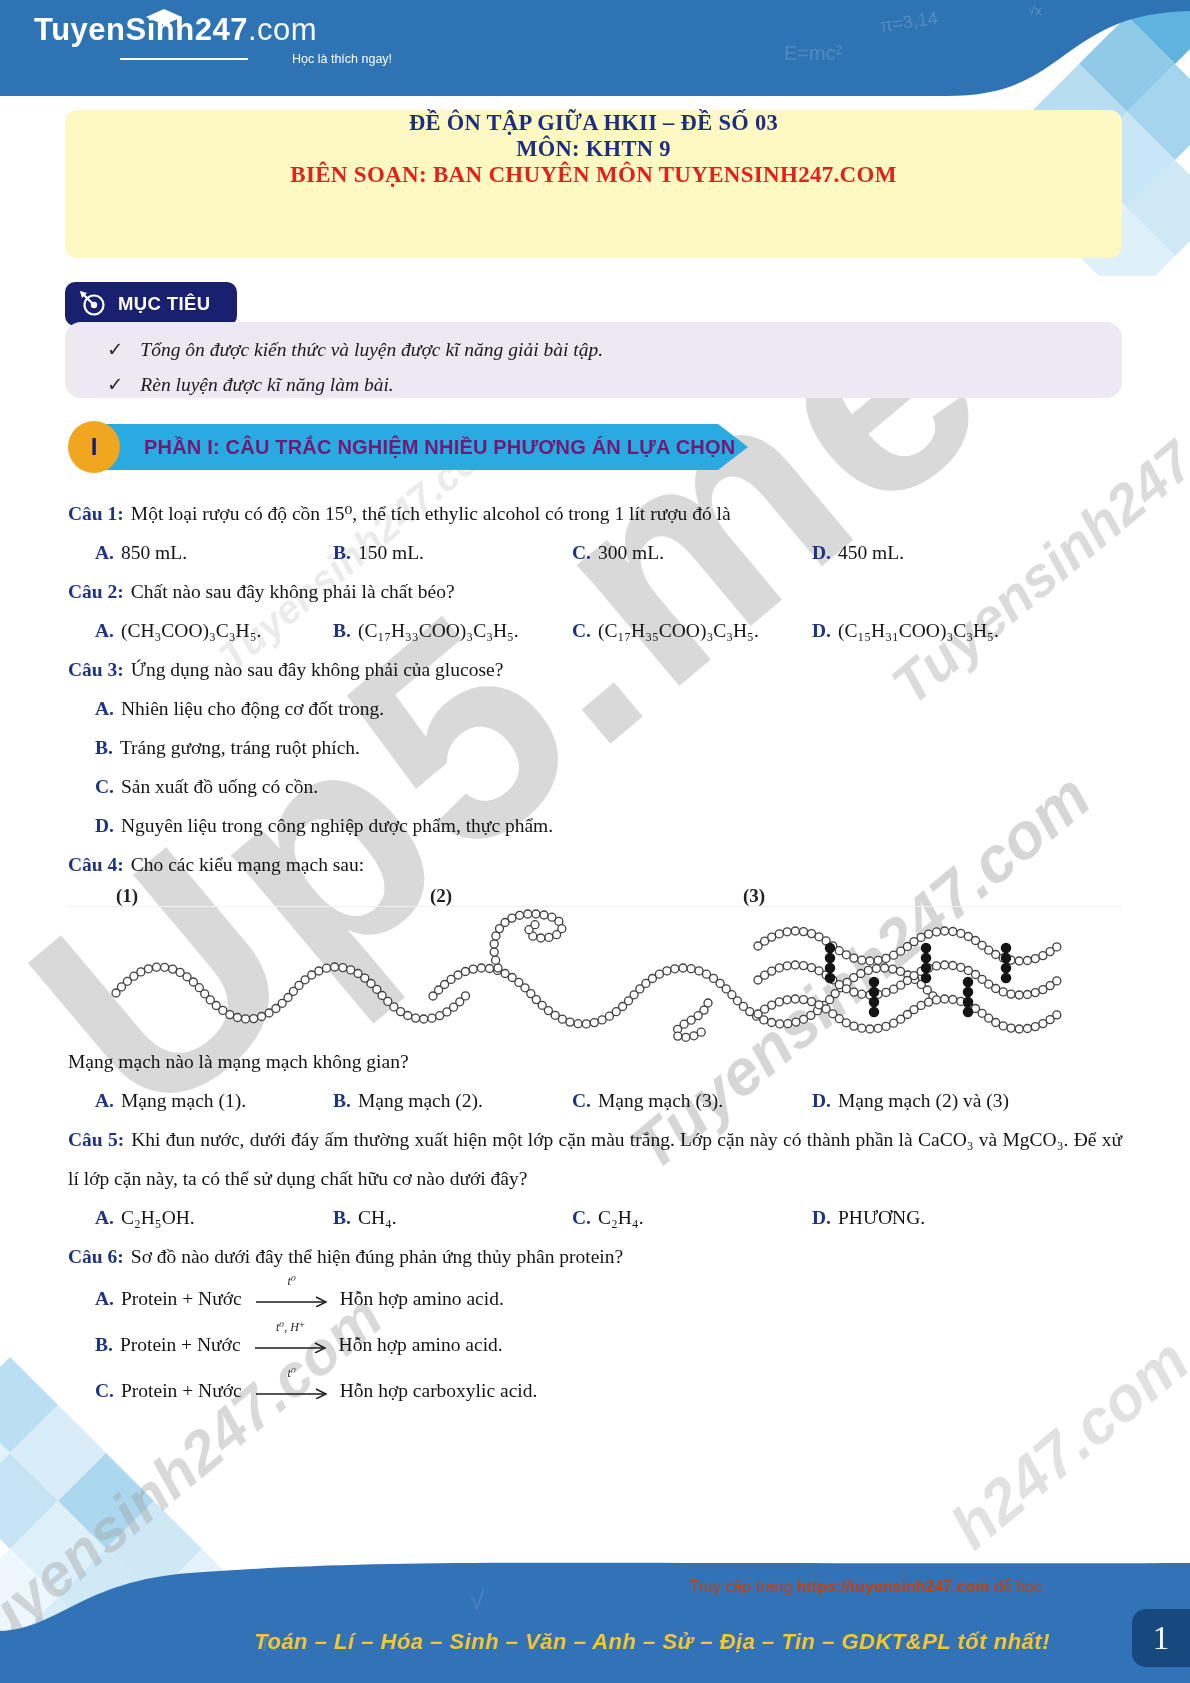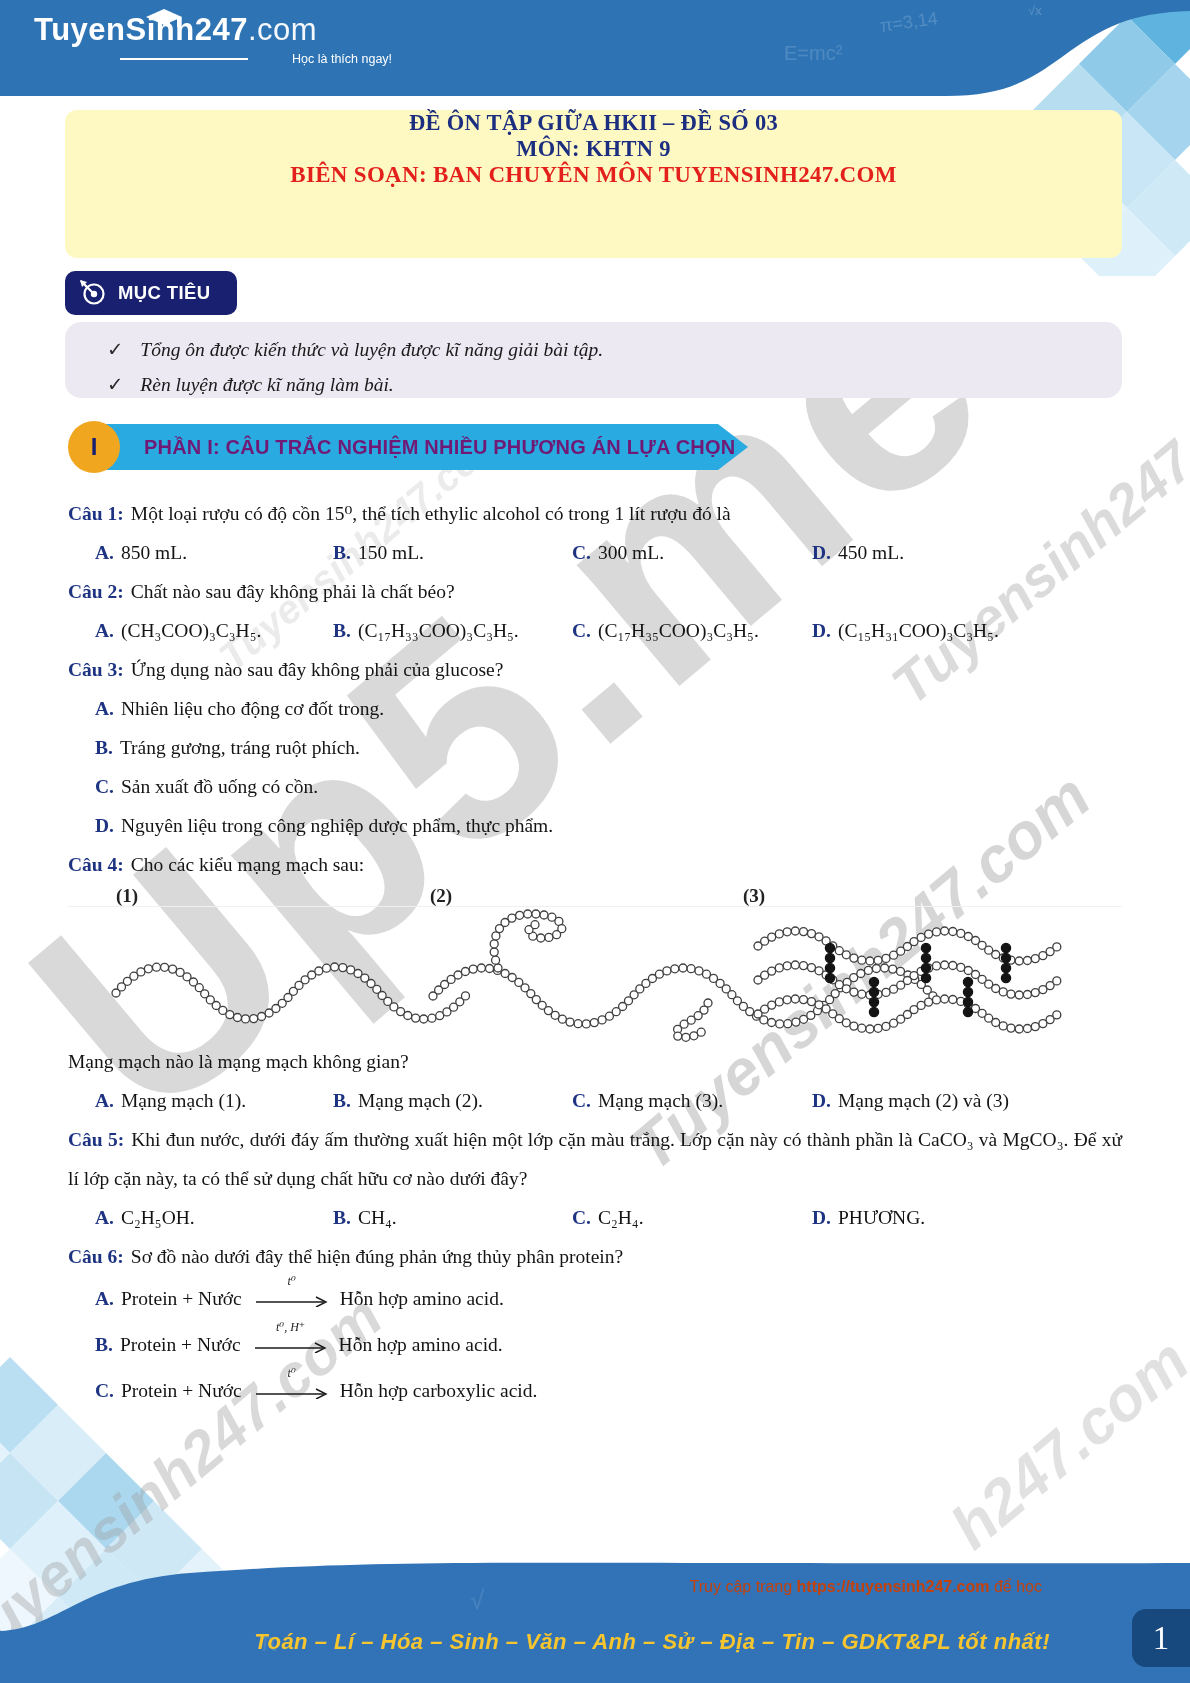--- a/index.html
+++ b/index.html
@@ -36,21 +36,21 @@
   .hd3{left:1028px;top:3px;opacity:.2;font-size:13px;}
 
   
   .title-box{position:absolute;left:65px;top:110px;width:1057px;height:148px;z-index:2;
              background:#fef9c3;border-radius:12px;display:flex;flex-direction:column;
              justify-content:flex-start;align-items:center;text-align:center;}
   .title-line{font-weight:bold;font-size:22.5px;color:#1c2e80;letter-spacing:.3px;}
   .title-line3{color:#e3201b;font-size:23px;}
 
   
-  .goal-tab{position:absolute;left:65px;top:271px;height:44px;z-index:2;background:#1a2070;
+  .goal-tab{position:absolute;left:65px;top:282px;height:44px;z-index:2;background:#1a2070;
             border-radius:10px;display:flex;align-items:center;gap:11px;padding:0 26px 0 14px;}
   .goal-tab-label{color:#fff;font-family:"Liberation Sans","DejaVu Sans",sans-serif;
                   font-weight:bold;font-size:18.5px;letter-spacing:.4px;}
   .goal-box{position:absolute;left:65px;top:322px;width:1057px;height:76px;z-index:2;
             background:#ece9f2;border-radius:16px;padding-top:10px;box-sizing:border-box;}
   .goal-item{font-style:italic;font-size:19.5px;line-height:35px;padding-left:42px;color:#1a1a1a;}
   .goal-check{display:inline-block;margin-right:17px;font-style:normal;color:#2a2a2a;}
 
   
   .sec-banner{position:absolute;left:100px;top:424px;width:648px;height:46px;z-index:2;

